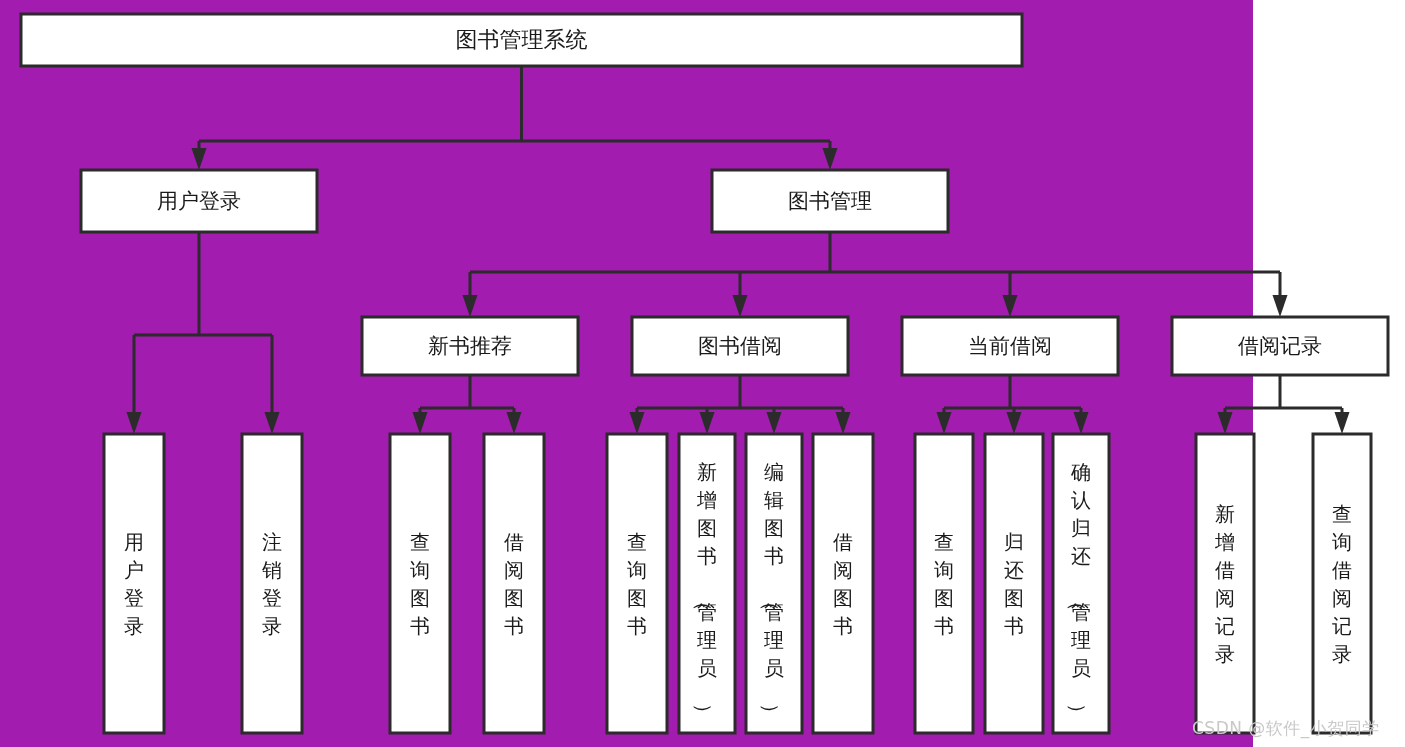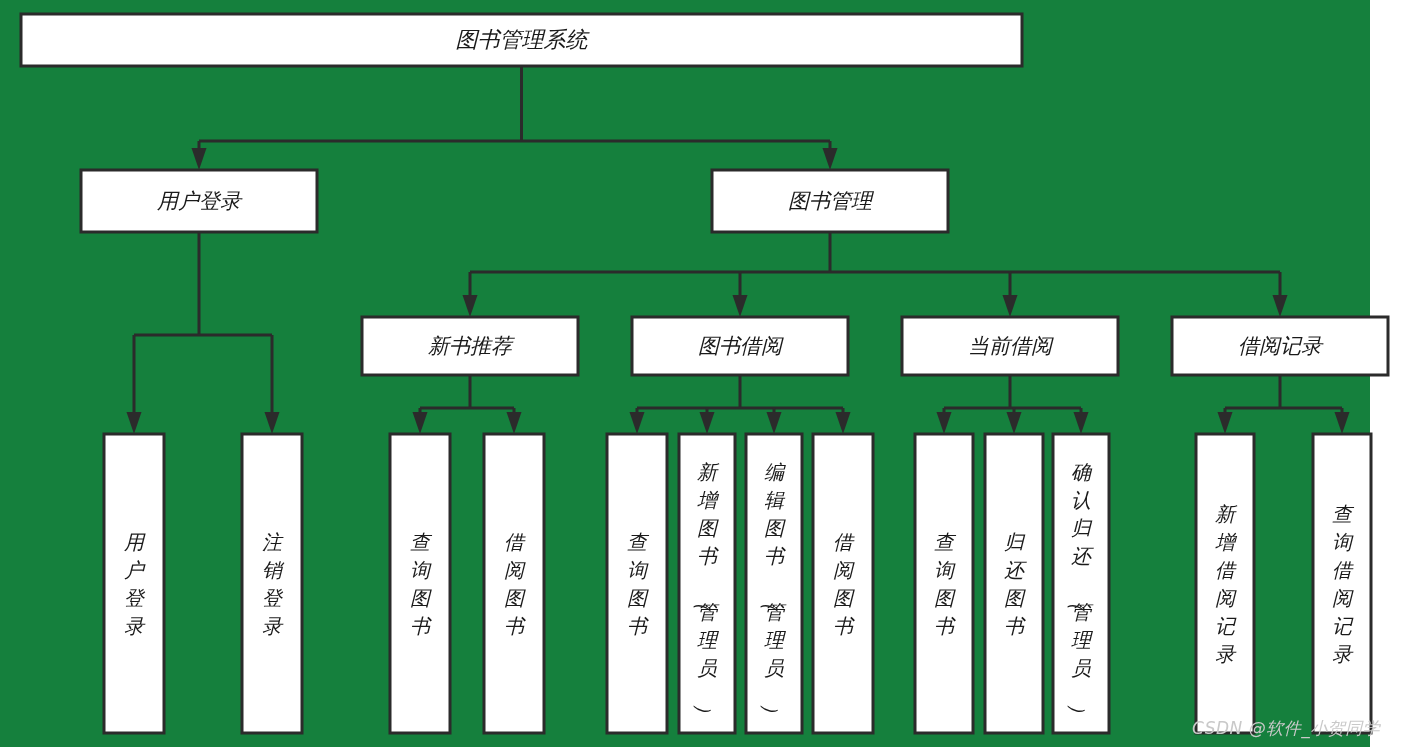--- a/index.html
+++ b/index.html
@@ -9,24 +9,23 @@
     background: #ffffff;
   }
   body {
     width: 1405px;
     height: 747px;
     overflow: hidden;
     font-family: "DejaVu Sans", "Liberation Sans", sans-serif;
   }
   #diagram-root {
     position: relative;
-    width: 1370px;
+    width: 1253px;
     height: 747px;
-    background: #15803d;
-    font-style: italic;
+    background: #a21caf;
   }
   svg#tree-svg {
     position: absolute;
     left: 0;
     top: 0;
     width: 1405px;
     height: 747px;
     display: block;
   }
   .node-box {

